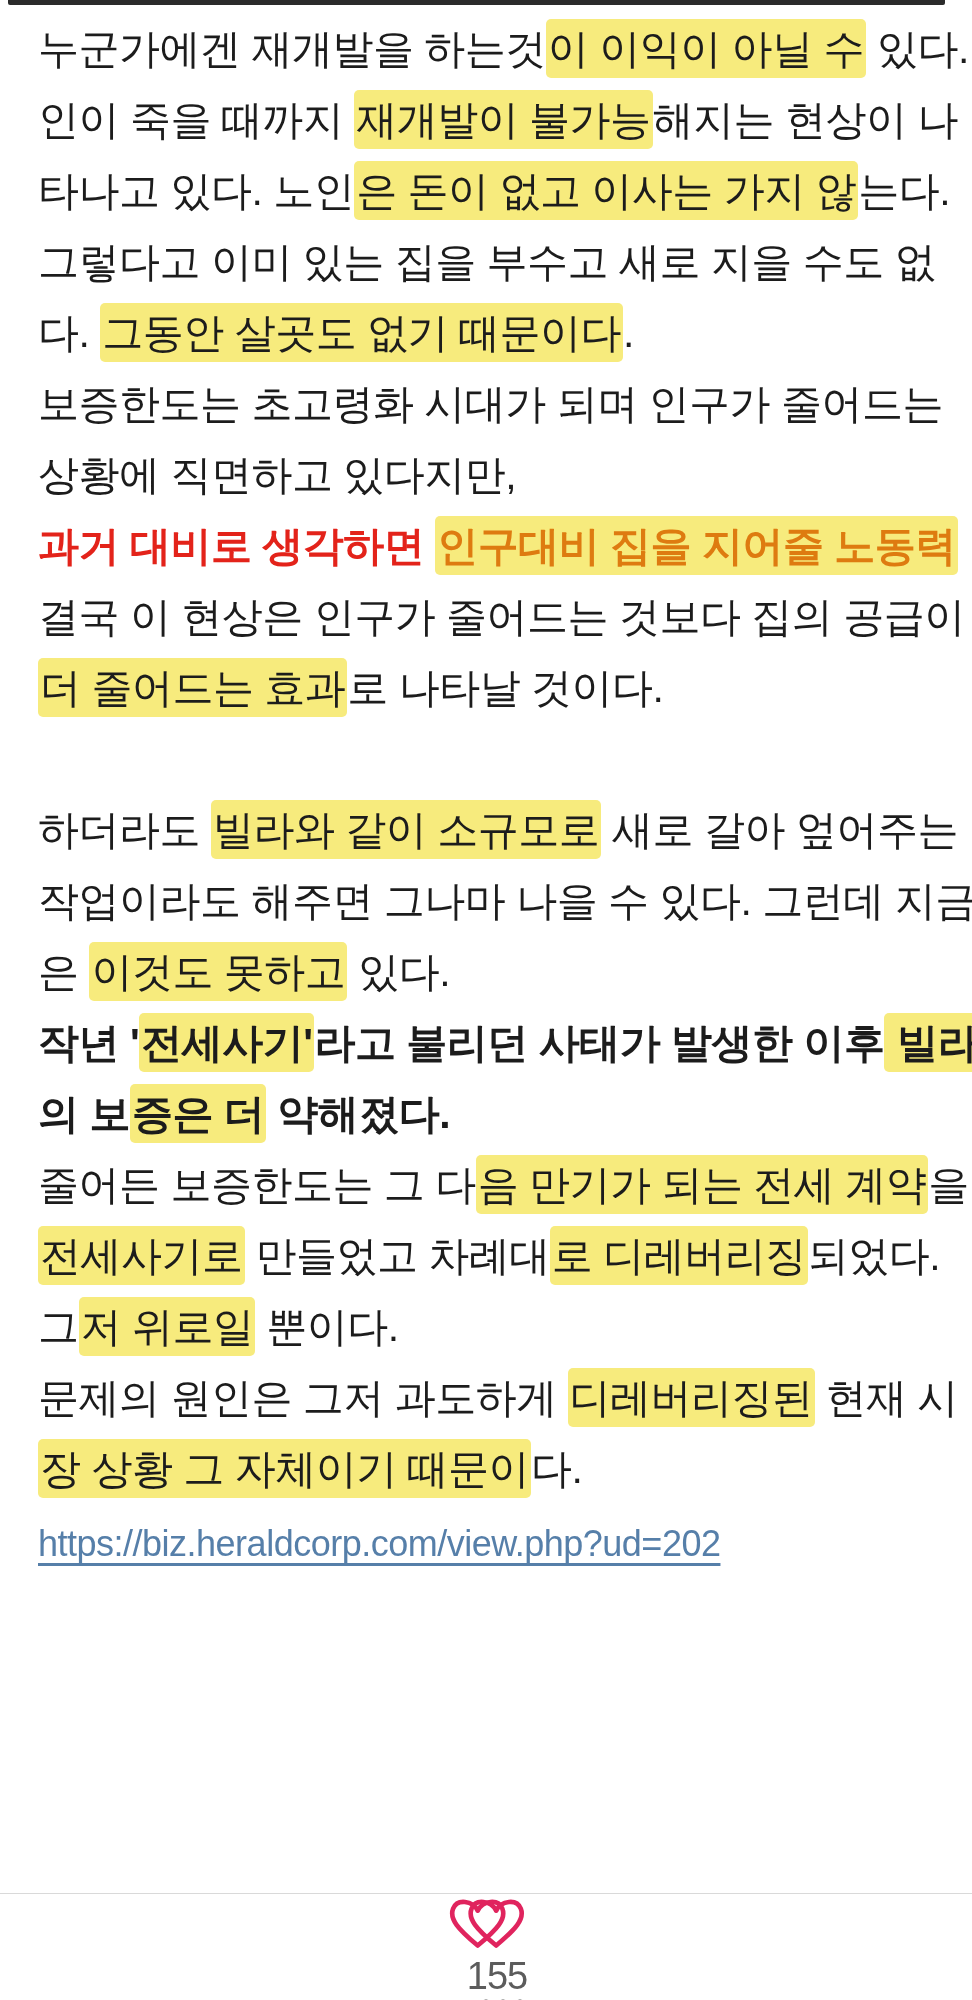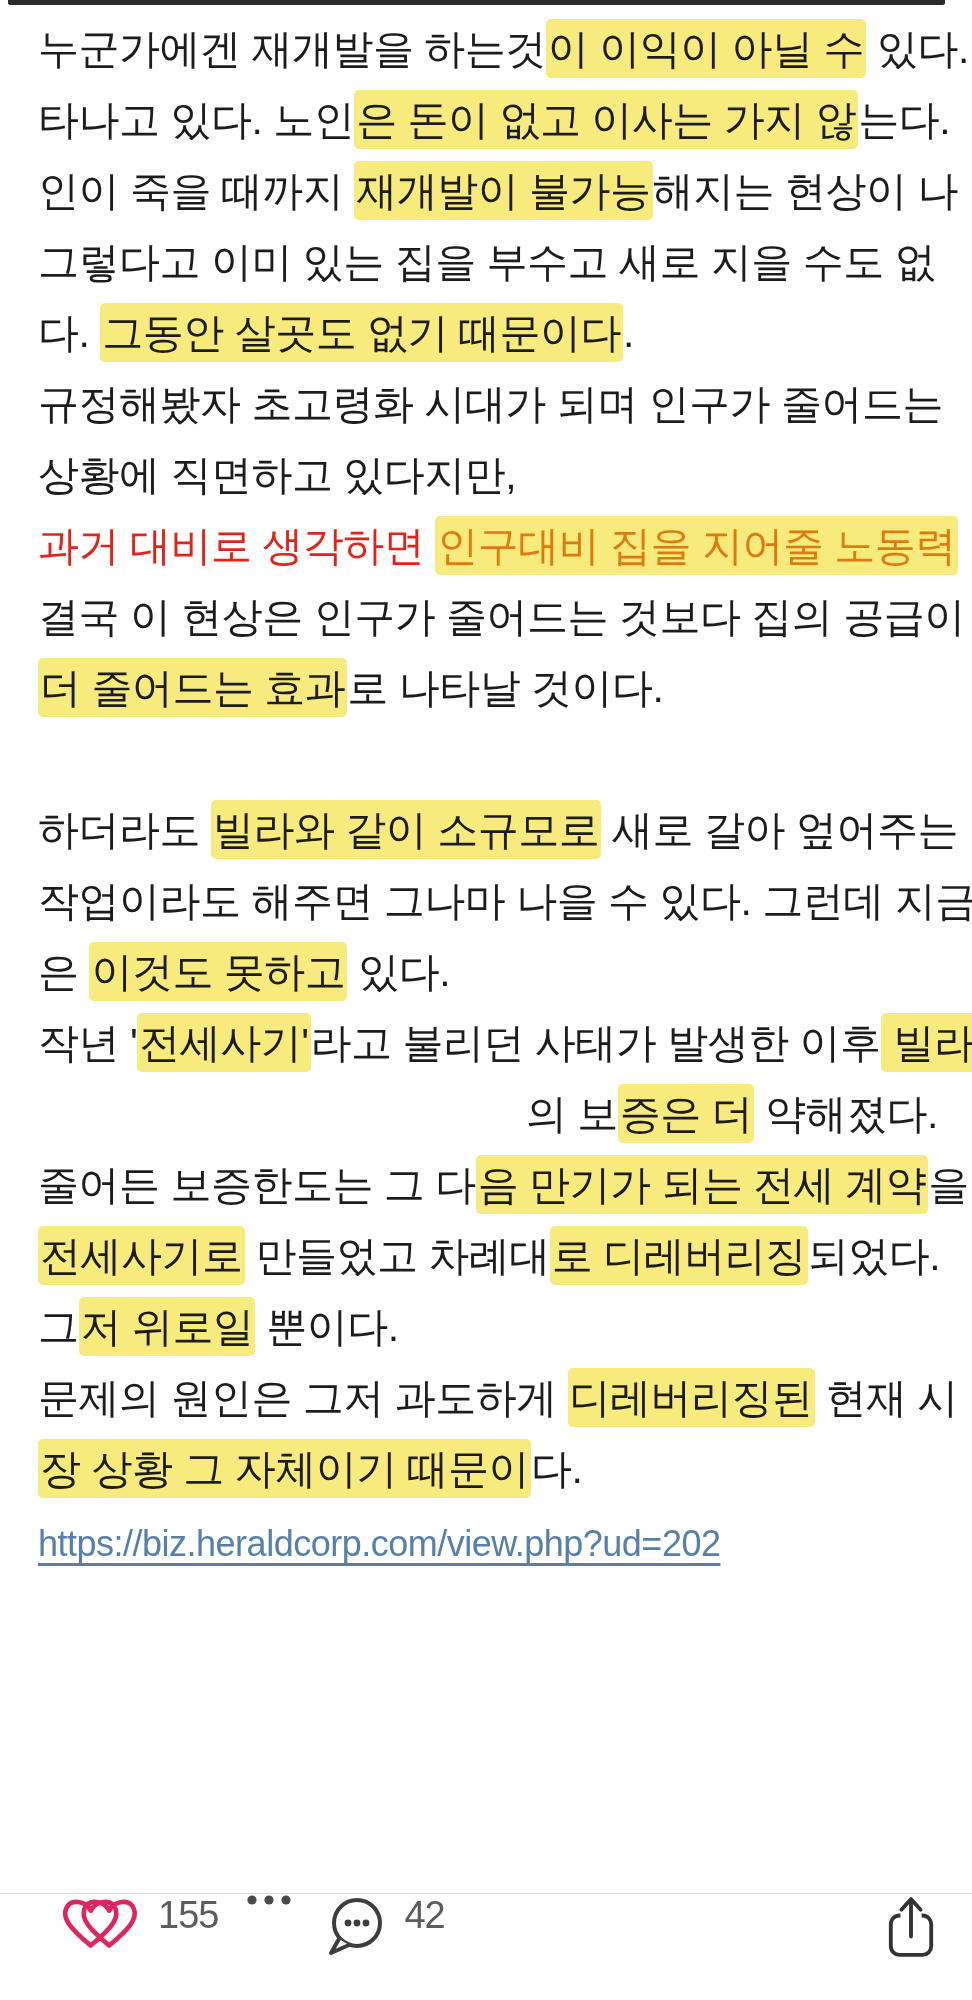--- a/index.html
+++ b/index.html
@@ -11,60 +11,60 @@
   .top-bar{
     position:absolute;top:0;left:8px;width:937px;height:5px;
     background:#2b2b2b;border-radius:0 0 2px 2px;
   }
   .post-body{
     box-sizing:border-box;height:1747px;padding:14px 34px 0 38px;
     font-size:41px;line-height:71px;letter-spacing:-0.5px;overflow:hidden;
   }
   .line{white-space:nowrap;}
   .line.blank{height:71px;}
-  .line.bold{font-weight:400;text-align:right;}
+  .line.bold{font-weight:700;}
   .seg{display:inline;}
   .hl{
     background:#f7eb7d;
     padding:7px 2px 6px 2px;
     border-radius:5px;
   }
   .red{color:#e3231a;}
   .red.hl{color:#de7b10;}
   .link-row{margin-top:2px;}
   .post-link{
     color:#567fa9;text-decoration:underline;text-decoration-thickness:3px;
     text-underline-offset:7px;font-size:36px;white-space:nowrap;
   }
   .footer{
     box-sizing:border-box;position:absolute;left:0;bottom:0;width:972px;height:107px;
     border-top:1px solid #d9d9d9;background:#fff;
-    display:flex;align-items:flex-start;padding:0 36px 6px 62px;
+    display:flex;align-items:center;padding:0 36px 6px 42px;flex-direction:column;
   }
   .footer .count{
     color:#5c5c5c;font-size:38px;margin-left:16px;letter-spacing:-1px;
   }
   .icon-btn{display:flex;align-items:center;justify-content:center;border:none;background:none;padding:0;cursor:pointer;}
   .more-btn{margin-left:28px;}
   .comment-btn{margin-left:30px;}
   .spacer{flex:1;}
 </style>
 </head>
 <body>
 
 <div class="top-bar"></div>
 
 <div class="post-body">
 
   <div class="line"><span class="seg">누군가에겐 재개발을 하는것</span><span class="seg hl">이 이익이 아닐 수</span><span class="seg"> 있다.</span></div>
+    <div class="line"><span class="seg">인이 죽을 때까지 </span><span class="seg hl">재개발이 불가능</span><span class="seg">해지는 현상이 나</span></div>
     <div class="line"><span class="seg">타나고 있다. 노인</span><span class="seg hl">은 돈이 없고 이사는 가지 않</span><span class="seg">는다.</span></div>
-    <div class="line"><span class="seg">인이 죽을 때까지 </span><span class="seg hl">재개발이 불가능</span><span class="seg">해지는 현상이 나</span></div>
     <div class="line"><span class="seg">그렇다고 이미 있는 집을 부수고 새로 지을 수도 없</span></div>
     <div class="line"><span class="seg">다. </span><span class="seg hl">그동안 살곳도 없기 때문이다</span><span class="seg">.</span></div>
-    <div class="line"><span class="seg">규정해봤자 초고령화 시대가 되며 인구가 줄어드는</span></div>
+    <div class="line"><span class="seg">보증한도는 초고령화 시대가 되며 인구가 줄어드는</span></div>
     <div class="line"><span class="seg">상황에 직면하고 있다지만,</span></div>
     <div class="line bold"><span class="seg red">과거 대비로 생각하면 </span><span class="seg hl red">인구대비 집을 지어줄 노동력</span></div>
     <div class="line"><span class="seg">결국 이 현상은 인구가 줄어드는 것보다 집의 공급이</span></div>
     <div class="line"><span class="seg hl">더 줄어드는 효과</span><span class="seg">로 나타날 것이다.</span></div>
     <div class="line blank"></div>
     <div class="line"><span class="seg">하더라도 </span><span class="seg hl">빌라와 같이 소규모로</span><span class="seg"> 새로 갈아 엎어주는</span></div>
     <div class="line"><span class="seg">작업이라도 해주면 그나마 나을 수 있다. 그런데 지금</span></div>
     <div class="line"><span class="seg">은 </span><span class="seg hl">이것도 못하고</span><span class="seg"> 있다.</span></div>
     <div class="line bold"><span class="seg">작년 '</span><span class="seg hl">전세사기'</span><span class="seg">라고 불리던 사태가 발생한 이후</span><span class="seg hl"> 빌라</span></div>
     <div class="line bold"><span class="seg">의 보</span><span class="seg hl">증은 더</span><span class="seg"> 약해졌다.</span></div>

